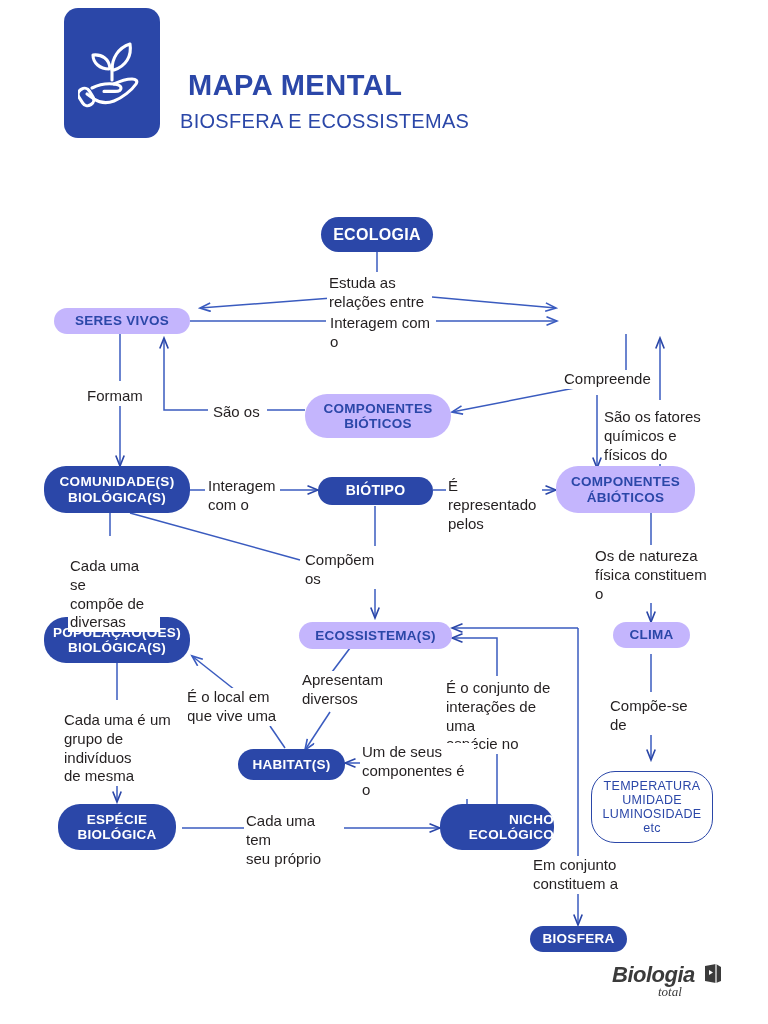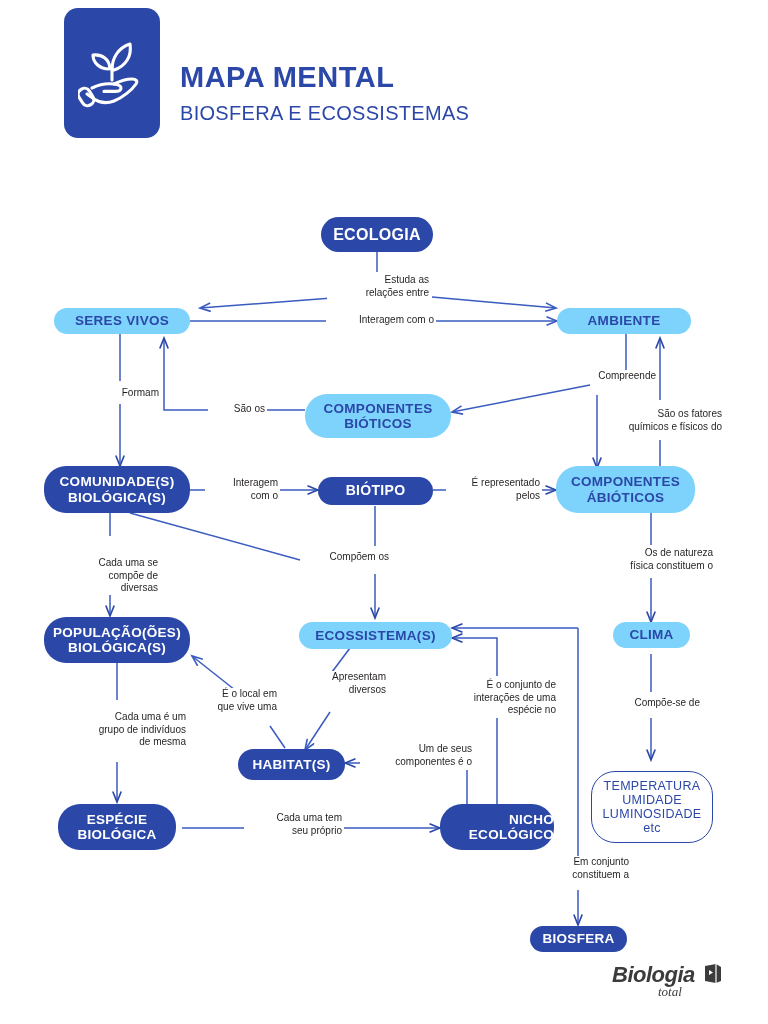--- a/index.html
+++ b/index.html
@@ -7,39 +7,39 @@
        font-family:"Liberation Sans","DejaVu Sans",sans-serif;}
   #root{position:relative;width:768px;height:1024px;background:#fff;}
 
   
   #header{position:absolute;left:0;top:0;width:768px;height:170px;}
   #logo-badge{position:absolute;left:64px;top:8px;width:96px;height:130px;
               background:#2b47a8;border-radius:14px;}
   #logo-badge svg{position:absolute;left:14px;top:28px;}
   #title-block{position:absolute;left:180px;top:62px;}
   #map-title{font-size:29px;font-weight:bold;color:#2b47a8;letter-spacing:.5px;
-             line-height:1.1;margin:0;}
+             line-height:1.1;margin:8px;}
   #map-subtitle{font-size:20px;color:#2b47a8;letter-spacing:.3px;margin:8px 0 0 0;}
 
   
   #wires{position:absolute;left:0;top:0;width:768px;height:1024px;}
 
   
   .node{position:absolute;box-sizing:border-box;display:flex;align-items:center;
         justify-content:center;text-align:center;font-weight:bold;
         letter-spacing:.3px;line-height:1.12;}
   .node.dark{background:#2b47a8;color:#ffffff;border-radius:999px;}
-  .node.light{background:#7dd3fc;color:#2b47a8;border-radius:999px;}
+  .node.light{background:#c4b5fd;color:#2b47a8;border-radius:999px;}
   .node.outline{background:#ffffff;color:#2b47a8;border:1.6px solid #2b47a8;
                 border-radius:24px;font-weight:normal;}
   .node.two{border-radius:22px;}
 
   
-  .elabel{position:absolute;color:#231f20;font-size:10px;line-height:1.25;
-          text-align:right;white-space:pre-line;background:#fff;padding:0 2px;}
+  .elabel{position:absolute;color:#231f20;font-size:15px;line-height:1.25;
+          text-align:left;white-space:pre-line;background:#fff;padding:0 2px;}
 
   
   #brand{position:absolute;left:612px;top:962px;width:112px;height:46px;}
   #brand-word{position:absolute;left:0;top:0;font-size:22px;font-weight:bold;
               color:#3b3b3b;letter-spacing:-.5px;font-style:italic;}
   #brand-sub{position:absolute;left:46px;top:22px;font-size:13px;color:#3b3b3b;
              font-style:italic;font-family:"Liberation Serif",serif;}
   #brand-book{position:absolute;left:92px;top:2px;}
 </style>
 </head>
@@ -142,21 +142,20 @@
       <path d="M578,845 L578,858"></path>
       <path d="M578,890 L578,925" marker-end="url(#ah)"></path>
 
     </g>
   </svg>
 
   <div class="node dark" style="left:321px;top:217px;width:112px;height:35px;font-size:16px;">ECOLOGIA</div>
 
   <div class="node light" style="left:54px;top:308px;width:136px;height:26px;font-size:13.5px;">SERES VIVOS</div>
 
-  <div class="node light" style="left:557px;top:308px;width:134px;height:26px;font-size:13.5px;">AMBIENTE</div>
 
   <div class="node light two" style="left:305px;top:394px;width:146px;height:44px;font-size:13.5px;">COMPONENTES
 BIÓTICOS</div>
 
   <div class="node dark two" style="left:44px;top:466px;width:146px;height:47px;font-size:13.5px;">COMUNIDADE(S)
 BIOLÓGICA(S)</div>
 
   <div class="node dark" style="left:318px;top:477px;width:115px;height:28px;font-size:14px;">BIÓTIPO</div>
 
   <div class="node light two" style="left:556px;top:466px;width:139px;height:47px;font-size:13.5px;">COMPONENTES

